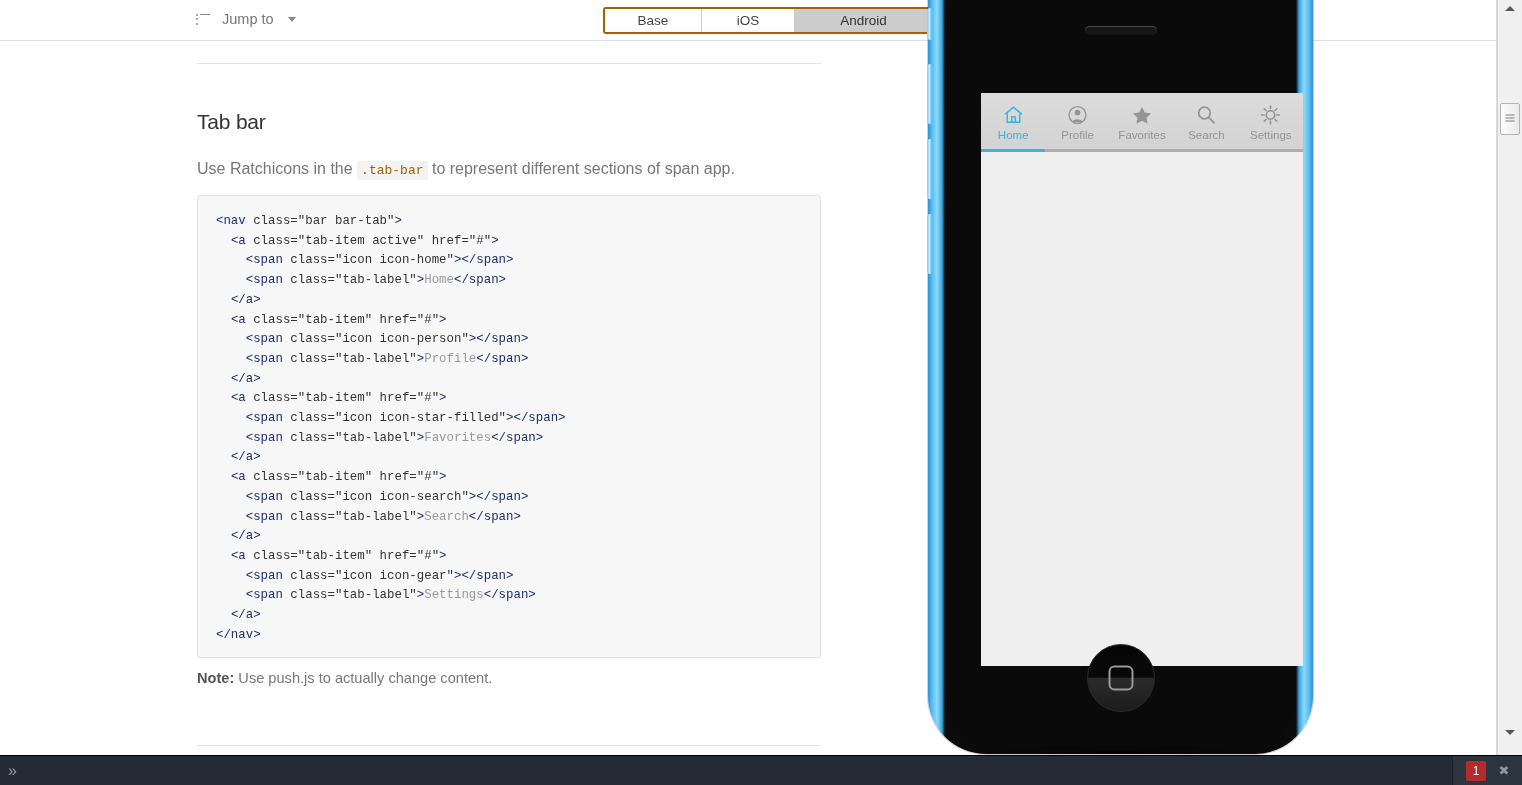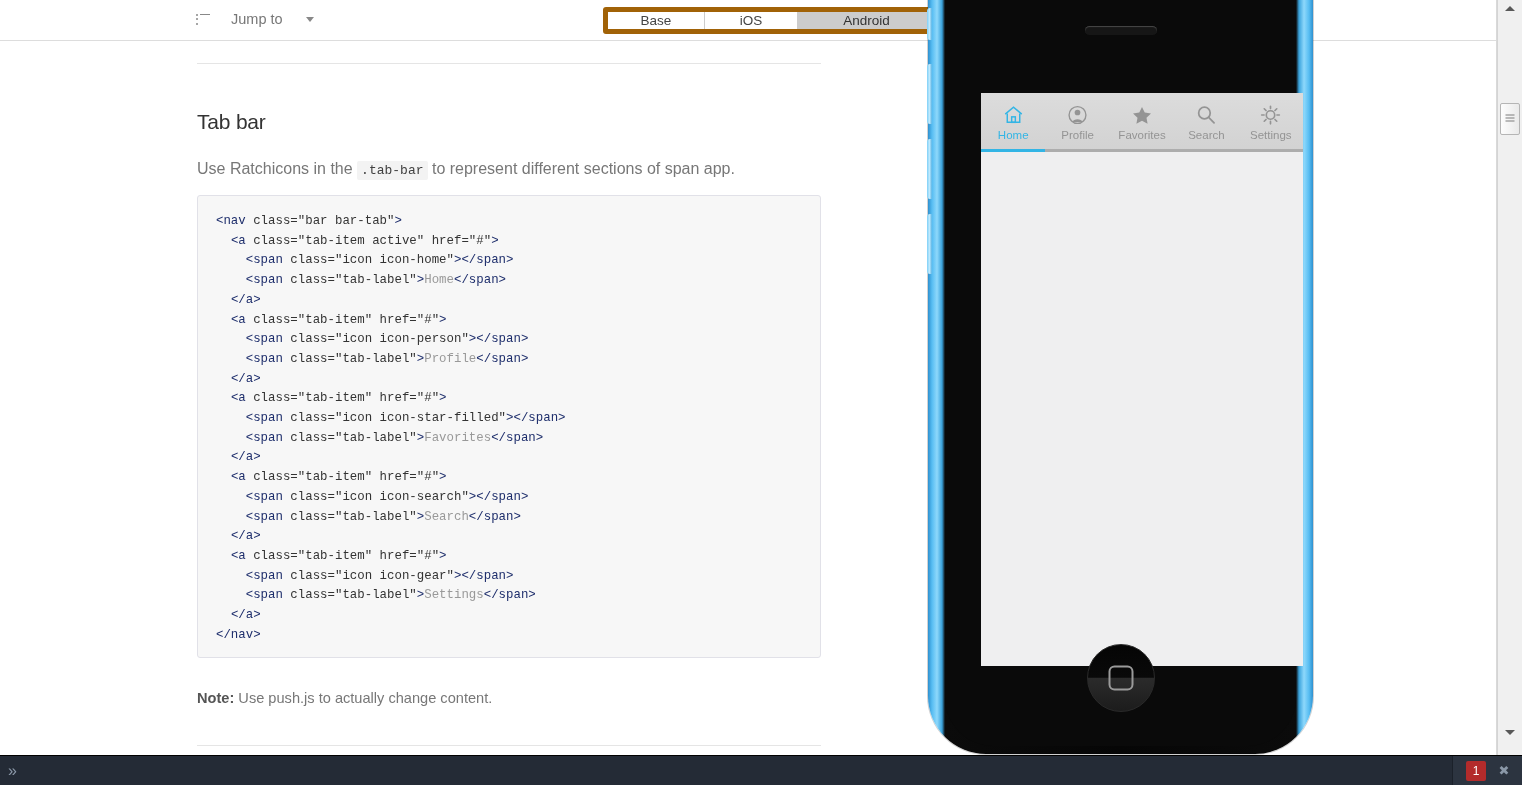--- a/index.html
+++ b/index.html
@@ -27,21 +27,21 @@
     height: 41px;
     background: #ffffff;
     border-bottom: 1px solid #ddd;
   }
 
   .jumpto {
     position: absolute;
     left: 196px; top: 11px;
     display: flex;
     align-items: center;
-    gap: 21px;
+    gap: 12px;
     color: #777;
     font-size: 14.5px;
     cursor: pointer;
   }
   .jumpto-icon {
     display: inline-block;
     width: 14px; height: 11px;
     position: relative;
   }
   .jumpto-icon i {
@@ -71,21 +71,21 @@
     border-top: 5.5px solid #888;
     margin-left: 2px;
   }
 
   
   .segmented {
     position: absolute;
     left: 603px; top: 7px;
     display: flex;
     height: 27px;
-    border: 5px solid #a16207;
+    border: 2px solid #a16207;
     border-radius: 3px;
     overflow: hidden;
     background: #fff;
   }
   .seg-btn {
     display: flex;
     align-items: center;
     justify-content: center;
     font-size: 13.5px;
     color: #444;
@@ -134,21 +134,21 @@
     position: absolute;
     left: 197px; top: 117px;
     font-size: 16px;
     color: #777777;
     line-height: 22px;
   }
   .lede code {
     font-family: "Liberation Mono", monospace;
     font-size: 13px;
     background: #f3f3f3;
-    color: #404040;
+    color: #a16207;
     padding: 2px 4px;
     border-radius: 2px;
   }
 
   
   .codeblock {
     position: absolute;
     left: 197px; top: 154px;
     width: 624px;
     height: 463px;
@@ -166,21 +166,20 @@
     white-space: pre;
   }
   .t  { color: #1d2d6b; }   
   .tx { color: #999999; }   
 
   .note {
     position: absolute;
     left: 197px; top: 629px;
     font-size: 14.6px;
     color: #777777;
-    margin-top: 20px;
   }
   .note b { color: #555; font-weight: bold; }
 
   .hr-bottom {
     position: absolute;
     left: 197px; top: 704px;
     width: 624px;
     height: 1px;
     background: #e5e5e5;
   }

